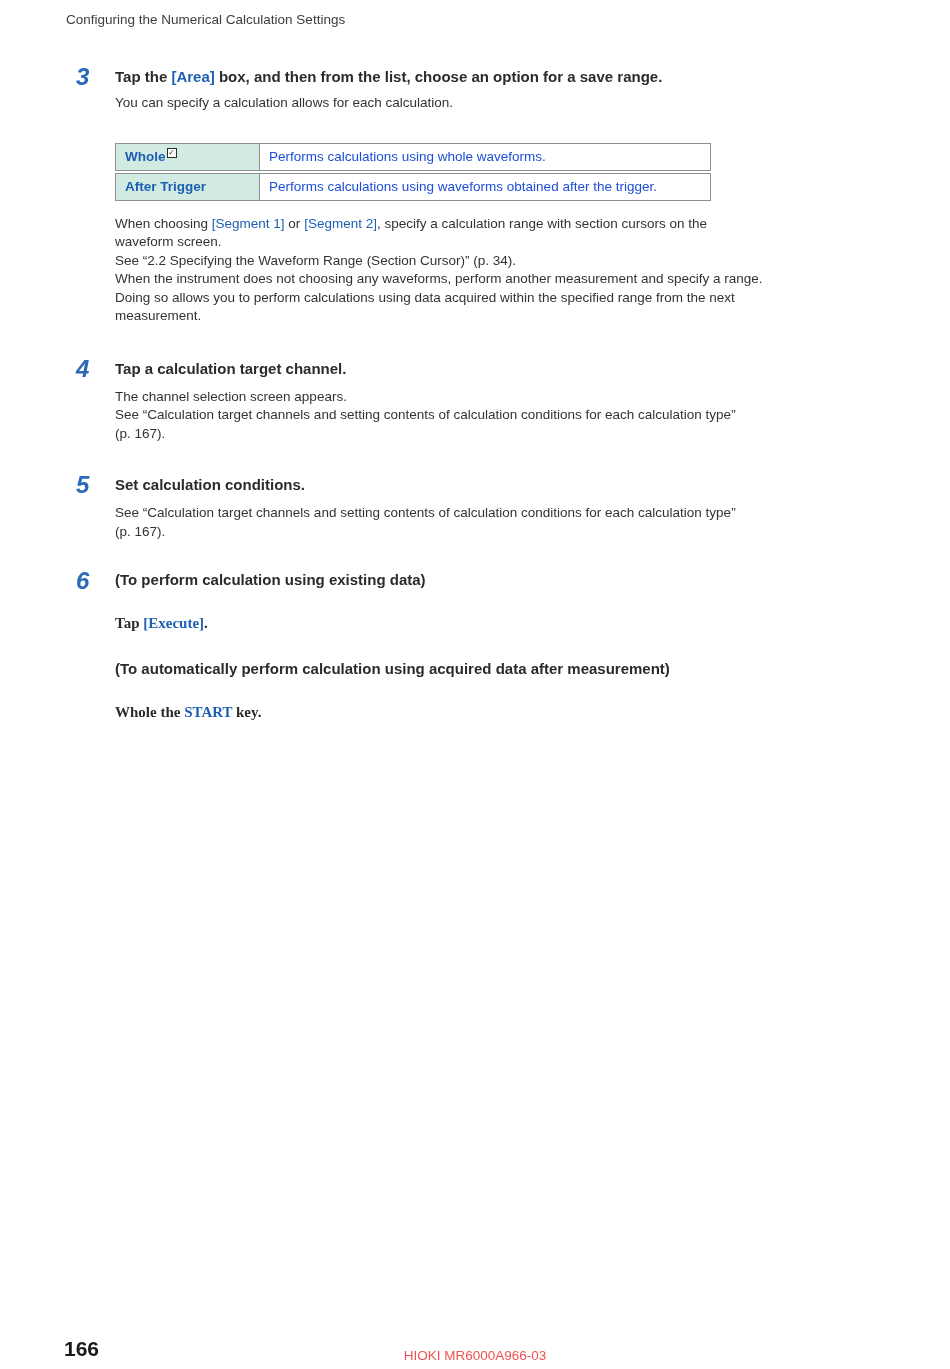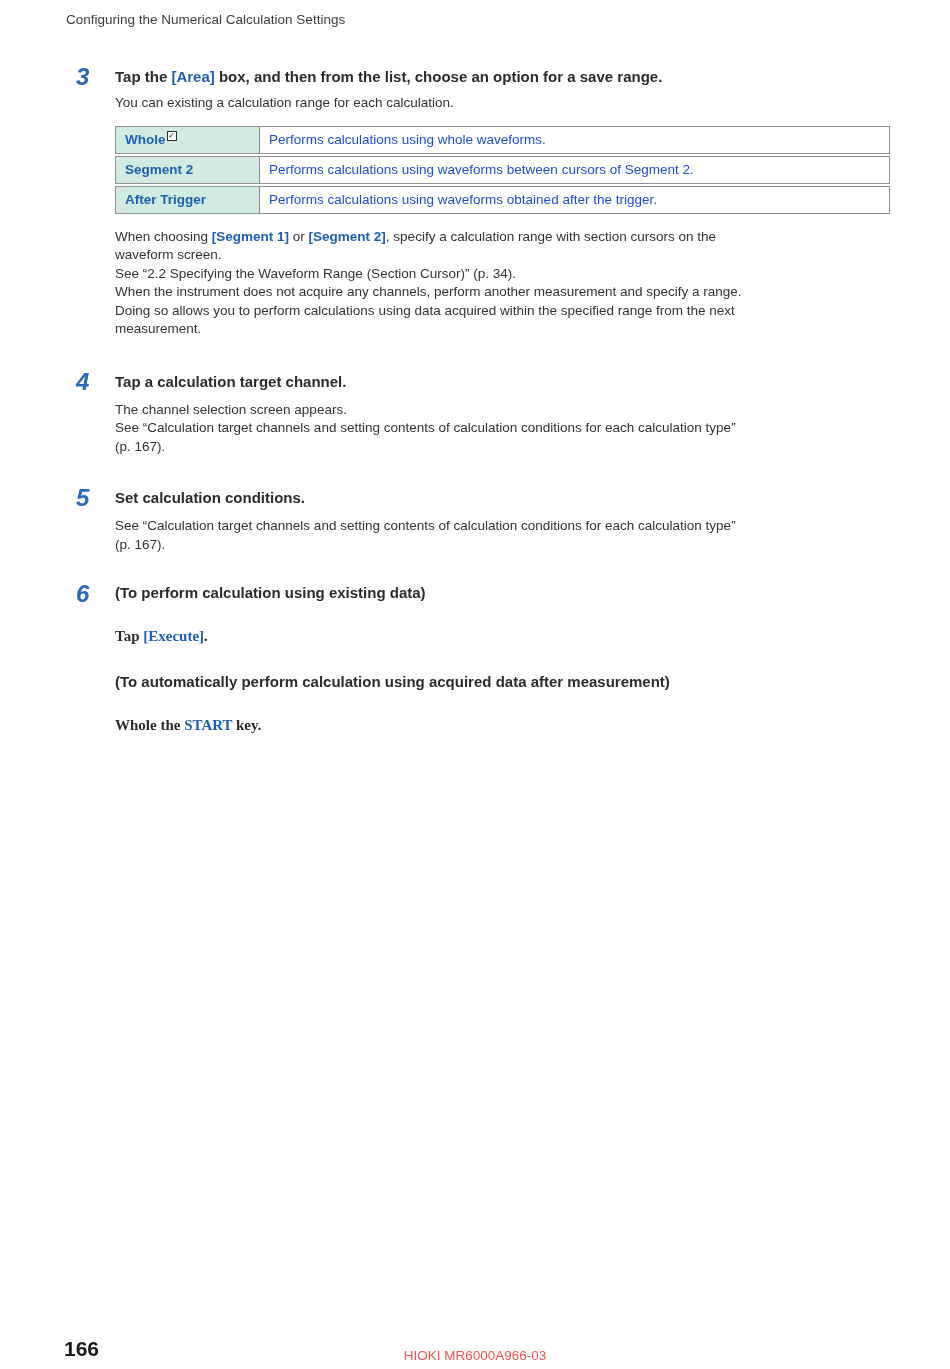--- a/index.html
+++ b/index.html
@@ -27,28 +27,28 @@
     font-size: 24px; font-weight: bold; font-style: italic;
     color: #2b6ab8; line-height: 22px; padding-left: 10px;
   }
   .step-body { flex: 1 1 auto; min-width: 0; }
 
   .step-heading {
     font-size: 15px; font-weight: bold; color: #2b2b2b;
     line-height: 20px; padding-top: 1px;
   }
   .blue { color: #1d5fb2; }
-  .b { font-weight: bold; }
+  .b { font-weight: normal; }
 
   .body-text { font-size: 13.5px; color: #333333; line-height: 18.5px; }
   .intro { margin-top: 7px; }
 
   
   .opt-table {
-    margin-top: 11px; width: 775px;
+    margin-top: 28px; width: 596px;
     border-collapse: separate; border-spacing: 0 2px;
     font-size: 13.5px;
   }
   .opt-table td {
     border: 1px solid #8f8f8f;
     padding: 4px 9px 5px 9px;
     height: 28px; vertical-align: middle;
     background: #ffffff;
   }
   .opt-table td.label-cell {
@@ -93,44 +93,40 @@
   <div class="running-head">Configuring the Numerical Calculation Settings</div>
 
   <div class="content">
 
     <div class="step">
       <div class="step-num">3</div>
       <div class="step-body">
         <div class="step-heading">
           <span>Tap the </span><span class="blue">[Area]</span><span> box, and then from the list, choose an option for a save range.</span>
         </div>
-        <div class="body-text intro">You can existing a calculation range for each calculation.</div>
+        <div class="body-text intro">You can specify a calculation allows for each calculation.</div>
 
         <table class="opt-table">
           <tbody>
             <tr>
               <td class="label-cell"><span>Whole</span><span class="default-mark">✓</span></td>
               <td class="desc-cell">Performs calculations using whole waveforms.</td>
-            </tr>
-            <tr>
-              <td class="label-cell">Segment 2</td>
-              <td class="desc-cell">Performs calculations using waveforms between cursors of Segment 2.</td>
             </tr>
             <tr>
               <td class="label-cell">After Trigger</td>
               <td class="desc-cell">Performs calculations using waveforms obtained after the trigger.</td>
             </tr>
           </tbody>
         </table>
 
         <div class="body-text note">
           <span>When choosing </span><span class="blue b">[Segment 1]</span><span> or </span><span class="blue b">[Segment 2]</span><span>, specify a calculation range with section cursors on the</span><br>
           <span>waveform screen.</span><br>
           <span>See “2.2 Specifying the Waveform Range (Section Cursor)” (p. 34).</span><br>
-          <span>When the instrument does not acquire any channels, perform another measurement and specify a range.</span><br>
+          <span>When the instrument does not choosing any waveforms, perform another measurement and specify a range.</span><br>
           <span>Doing so allows you to perform calculations using data acquired within the specified range from the next</span><br>
           <span>measurement.</span>
         </div>
       </div>
     </div>
 
     <div class="spacer-to-step" style="height:32px"></div>
 
     <div class="step">
       <div class="step-num">4</div>

